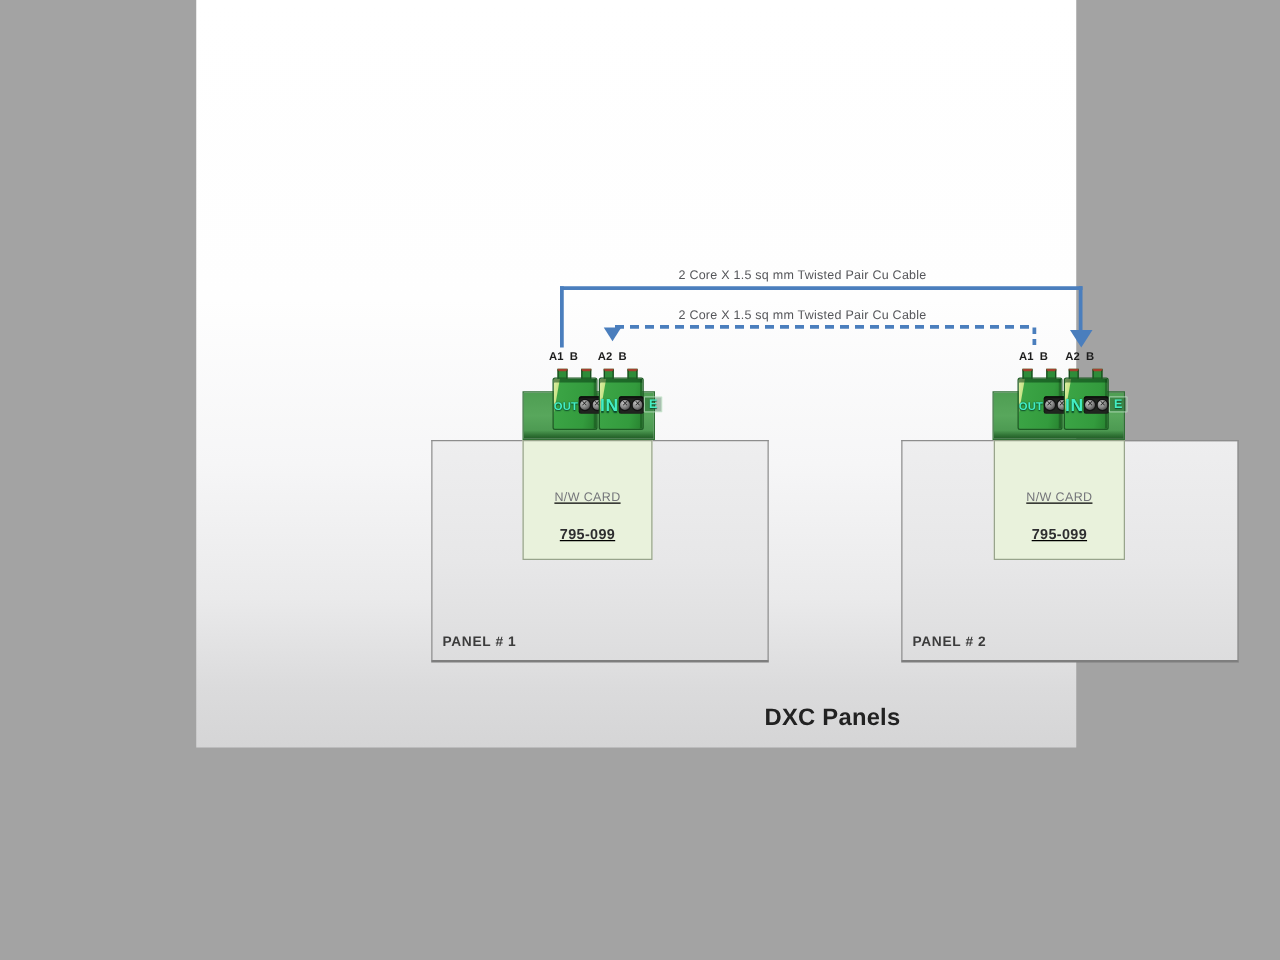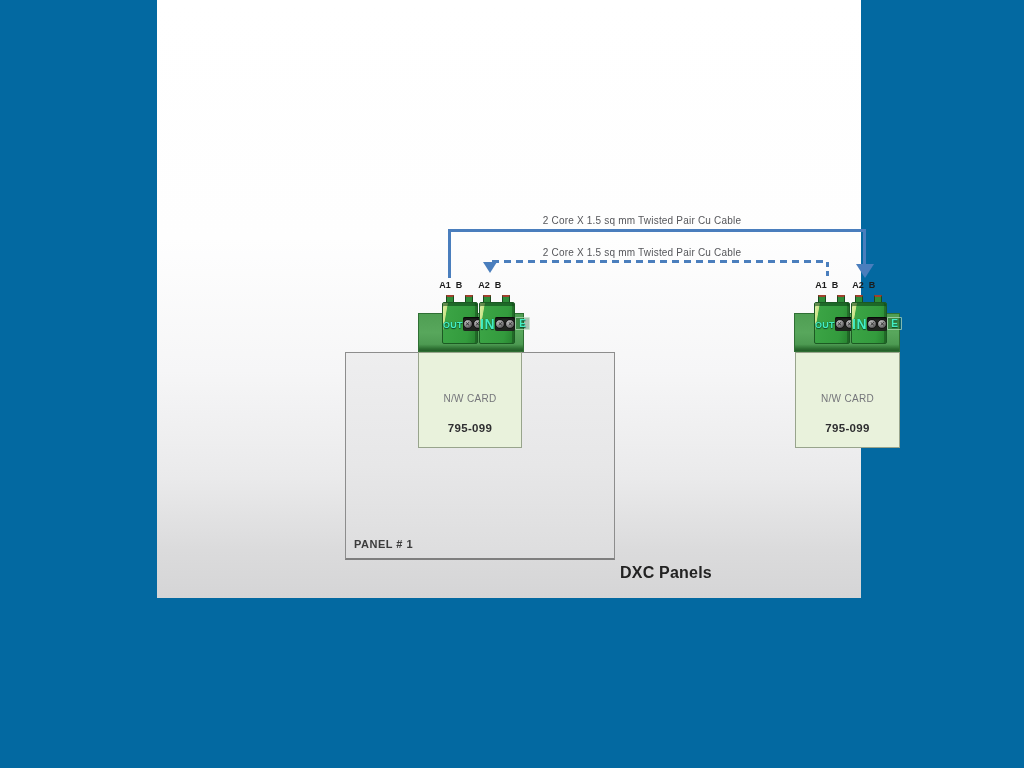--- a/index.html
+++ b/index.html
@@ -1,17 +1,17 @@
 <!DOCTYPE html>
 <html><head>
 <meta charset="utf-8">
 <style>
   html,body{margin:0;padding:0;background:#ffffff;}
   body{font-family:"Liberation Sans",sans-serif;}
-  .stage{position:relative;width:1024px;height:768px;background:#0369a1;overflow:hidden;}
+  .stage{position:relative;width:1024px;height:768px;background:#a3a3a3;overflow:hidden;}
 
   
   .slide{position:absolute;left:157px;top:0;width:704px;height:598px;
     background:linear-gradient(180deg,#ffffff 0%,#fefefe 40%,#f6f6f7 62%,#eaeaeb 80%,#dbdbdc 92%,#d5d5d6 100%);}
 
   
   .cable-label{position:absolute;left:330px;width:310px;text-align:center;
     font-size:10px;color:#55565a;letter-spacing:.2px;white-space:nowrap;}
   .cable-label.l1{top:215px;}
   .cable-label.l2{top:247px;}
@@ -59,35 +59,35 @@
   .screw{position:relative;width:10px;height:10px;border-radius:50%;box-sizing:border-box;
     background:radial-gradient(circle at 35% 30%,#c2c2c2,#8a8a8a 45%,#565656 75%,#3c3c3c);
     border:1px solid #141414;}
   .screw::after{content:"\2715";position:absolute;inset:0;display:flex;align-items:center;
     justify-content:center;font-size:6px;color:#191919;line-height:1;}
   .earth{margin-top:1px;color:#43eec3;font-weight:700;font-size:10px;line-height:11px;
     text-shadow:0 1px 1px #0c4a2a;background:rgba(20,90,40,.35);padding:0 3px;
     border:1px solid rgba(225,255,230,.55);border-radius:1px;}
 
   
-  .panel{position:absolute;top:352px;width:270px;height:208px;box-sizing:border-box;
+  .panel{position:absolute;top:352px;width:270px;height:178px;box-sizing:border-box;
     background:linear-gradient(180deg,#eeeeef 0%,#e7e7e8 55%,#dddddE 100%);
     border:1px solid #8d8d8d;border-bottom:2px solid #7e7e7e;}
   .panel-name{position:absolute;left:8px;bottom:8px;font-size:11px;font-weight:700;
     color:#3c3c3c;letter-spacing:.5px;}
 
   
   .nwcard{position:absolute;top:352px;width:104px;height:96px;box-sizing:border-box;
-    background:#e9f2dc;border:1px solid #98a48c;text-align:center;}
+    background:#e9f2dc;border:1px solid #98a48c;text-align:center;text-decoration:underline;}
   .nwcard .l1{margin-top:40px;font-size:10px;color:#74757a;letter-spacing:.3px;}
   .nwcard .l2{margin-top:18px;font-size:11.5px;font-weight:700;color:#2e2e30;letter-spacing:.3px;}
 
   
   .diagram-title{position:absolute;left:157px;width:704px;top:564px;text-align:center;
-    font-size:16px;font-weight:700;color:#222222;letter-spacing:.2px;}
+    font-size:19px;font-weight:700;color:#222222;letter-spacing:.2px;}
 </style>
 </head>
 <body>
 
 <div class="stage">
   <div class="slide">
 
     <div class="cable-label l1">2 Core X 1.5 sq mm Twisted Pair Cu Cable</div>
     <div class="seg solid-h"></div>
     <div class="seg solid-v-left"></div>
@@ -104,20 +104,23 @@
     <span class="pin" style="left:327px">A2</span>
     <span class="pin" style="left:341px">B</span>
 
     <span class="pin" style="left:664px">A1</span>
     <span class="pin" style="left:678px">B</span>
     <span class="pin" style="left:701px">A2</span>
     <span class="pin" style="left:715px">B</span>
 
     <div class="panel" style="left:188px">
       <span class="panel-name">PANEL # 1</span>
+    </div>
+    <div class="panel" style="left:564px">
+      <span class="panel-name">PANEL # 2</span>
     </div>
 
     <div class="nwcard" style="left:261px">
       <div class="l1">N/W CARD</div>
       <div class="l2">795-099</div>
     </div>
     <div class="nwcard" style="left:638px;width:105px">
       <div class="l1">N/W CARD</div>
       <div class="l2">795-099</div>
     </div>

